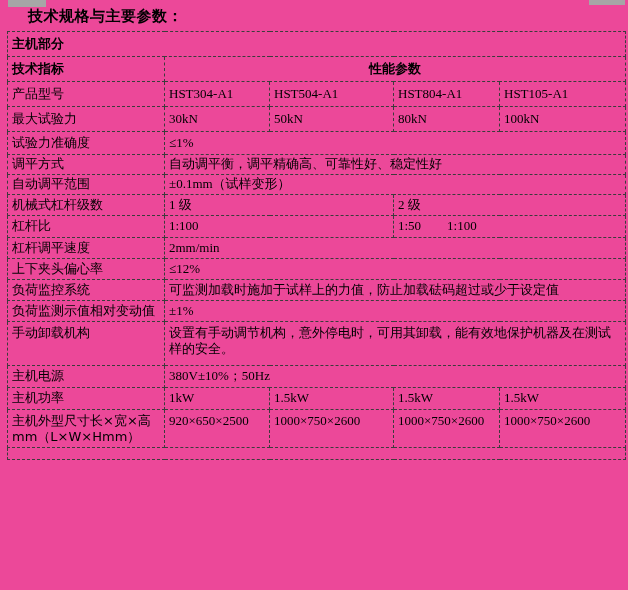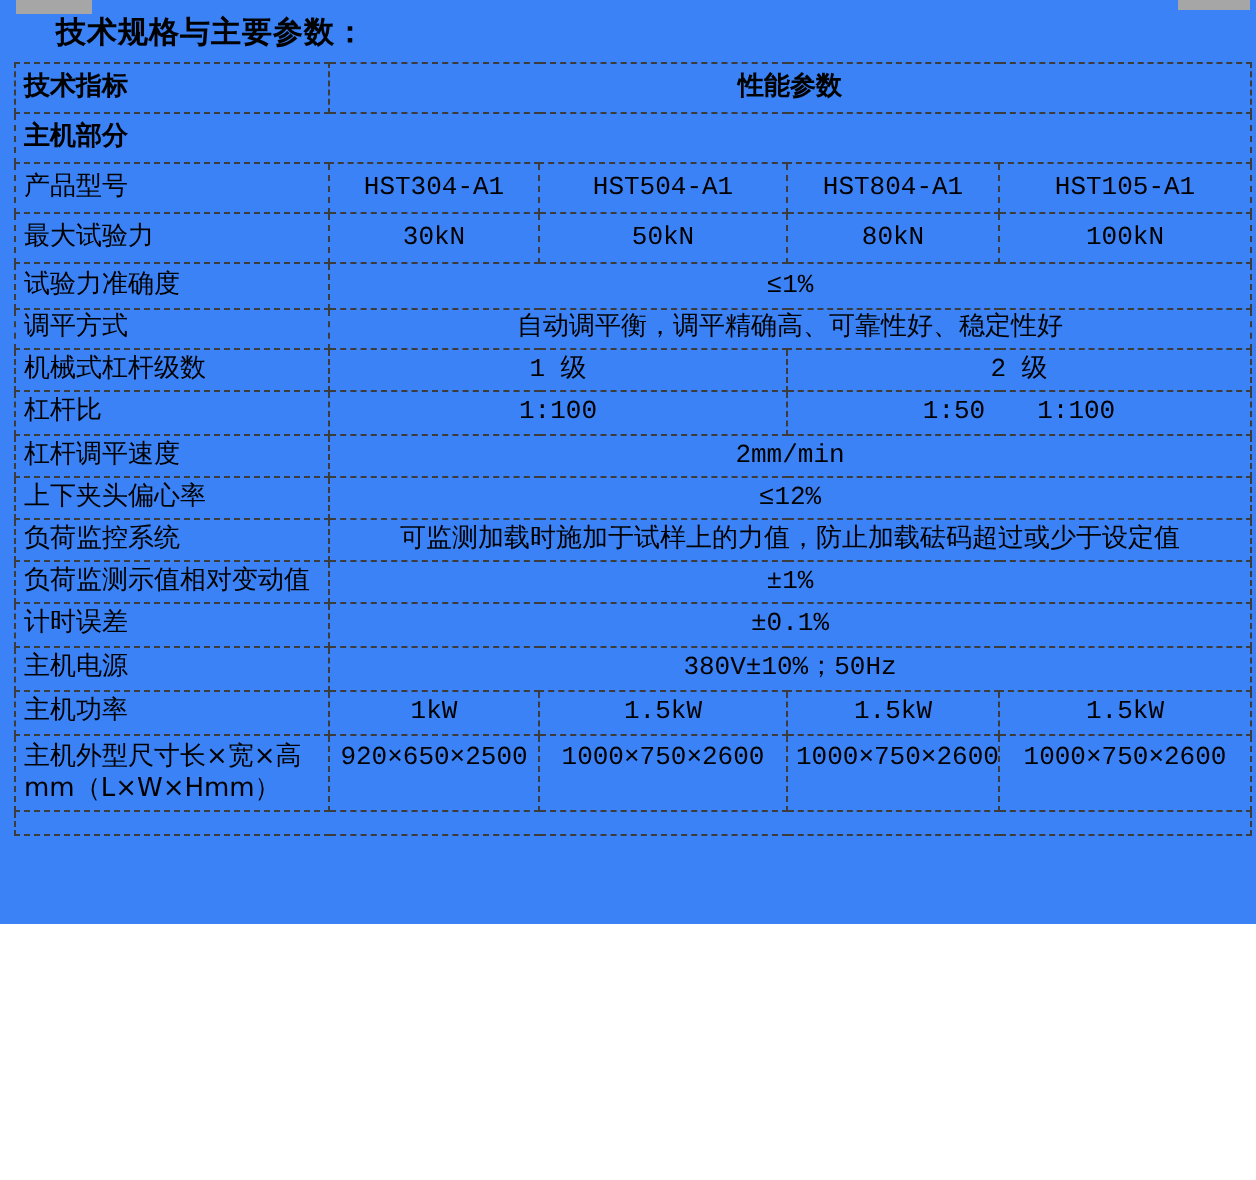--- a/index.html
+++ b/index.html
@@ -1,26 +1,26 @@
 <!DOCTYPE html>
 <html><head>
 <meta charset="utf-8">
 <style>
   html,body{margin:0;padding:0;background:#fff;}
-  .screen{position:relative;width:628px;height:462px;background:#3b82f6;overflow:hidden;
+  .screen{position:relative;width:628px;height:590px;background:#ec4899;overflow:hidden;
           font-family:"DejaVu Sans",sans-serif;color:#000;}
   .frag{position:absolute;top:0;background:#a6a6a6;}
   .frag.l{left:8px;width:38px;height:7px;}
   .frag.r{right:3px;width:36px;height:5px;}
   .title{margin:7px 0 5px 28px;font-weight:bold;font-size:15px;letter-spacing:.5px;}
   table.spec{border-collapse:collapse;table-layout:fixed;width:618px;margin-left:7px;}
   table.spec td{border:1px dashed #3c3c3c;padding:0 4px;font-size:13px;line-height:1.25;
                 overflow:hidden;vertical-align:middle;}
   td.lbl{text-align:left;padding-left:6px;}
-  td.val{text-align:center;font-family:Liberation Mono, monospace;font-size:12.5px;}
+  td.val{font-family:Liberation Serif, serif;font-size:12.5px;}
   td.valleft{text-align:left;padding-left:7px;font-size:13px;}
   .bold{font-weight:bold;}
   td.hdrc{text-align:center;font-weight:bold;font-size:13.5px;}
   td.hdrl{font-weight:bold;font-size:13.5px;}
   tr.h25{height:25px;} tr.h23{height:23px;} tr.h22{height:22px;} tr.h21{height:21px;}
   tr.h20{height:20px;} tr.h44{height:44px;} tr.h38{height:38px;margin-left:48px;} tr.h12{height:12px;}
   tr.vtop td{vertical-align:top;padding-top:3px;}
 </style>
 </head>
 <body>
@@ -35,26 +35,26 @@
     <colgroup>
       <col style="width:157px">
         <col style="width:105px">
         <col style="width:124px">
       <col style="width:106px">
         <col style="width:126px">
     </colgroup>
 
     <tbody>
         <tr class="h25">
-      <td class="lbl hdrl">技术指标</td>
-      <td class="hdrc" colspan="4">性能参数</td>
+      <td class="lbl bold" colspan="5">主机部分</td>
     </tr>
 
     <tr class="h25">
-      <td class="lbl bold" colspan="5">主机部分</td>
+      <td class="lbl hdrl">技术指标</td>
+      <td class="hdrc" colspan="4">性能参数</td>
     </tr>
 
     <tr class="h25">
       <td class="lbl">产品型号</td>
       <td class="val">HST304-A1</td>
       <td class="val">HST504-A1</td>
       <td class="val">HST804-A1</td>
       <td class="val">HST105-A1</td>
     </tr>
 
@@ -71,20 +71,24 @@
       <td class="lbl">试验力准确度</td>
       <td class="val" colspan="4">≤1%</td>
     </tr>
 
 
     <tr class="h20">
       <td class="lbl">调平方式</td>
       <td class="val" colspan="4">自动调平衡，调平精确高、可靠性好、稳定性好</td>
     </tr>
 
+    <tr class="h20">
+      <td class="lbl">自动调平范围</td>
+      <td class="val" colspan="4">±0.1mm（试样变形）</td>
+    </tr>
 
     <tr class="h21">
       <td class="lbl">机械式杠杆级数</td>
       <td class="val" colspan="2">1 级</td>
       <td class="val" colspan="2">2 级</td>
     </tr>
 
     <tr class="h22">
       <td class="lbl">杠杆比</td>
       <td class="val" colspan="2">1:100</td>
@@ -107,25 +111,25 @@
       <td class="lbl">负荷监控系统</td>
       <td class="val" colspan="4">可监测加载时施加于试样上的力值，防止加载砝码超过或少于设定值</td>
     </tr>
 
 
     <tr class="h21">
       <td class="lbl">负荷监测示值相对变动值</td>
       <td class="val" colspan="4">±1%</td>
     </tr>
 
+    <tr class="h44 vtop">
+      <td class="lbl">手动卸载机构</td>
+      <td class="valleft" colspan="4">设置有手动调节机构，意外停电时，可用其卸载，能有效地保护机器及在测试样的安全。</td>
+    </tr>
 
-    <tr class="h22">
-      <td class="lbl">计时误差</td>
-      <td class="val" colspan="4">±0.1%</td>
-    </tr>
 
     <tr class="h22">
       <td class="lbl">主机电源</td>
       <td class="val" colspan="4">380V±10%；50Hz</td>
     </tr>
 
     <tr class="h22">
       <td class="lbl">主机功率</td>
       <td class="val">1kW</td>
       <td class="val">1.5kW</td>

